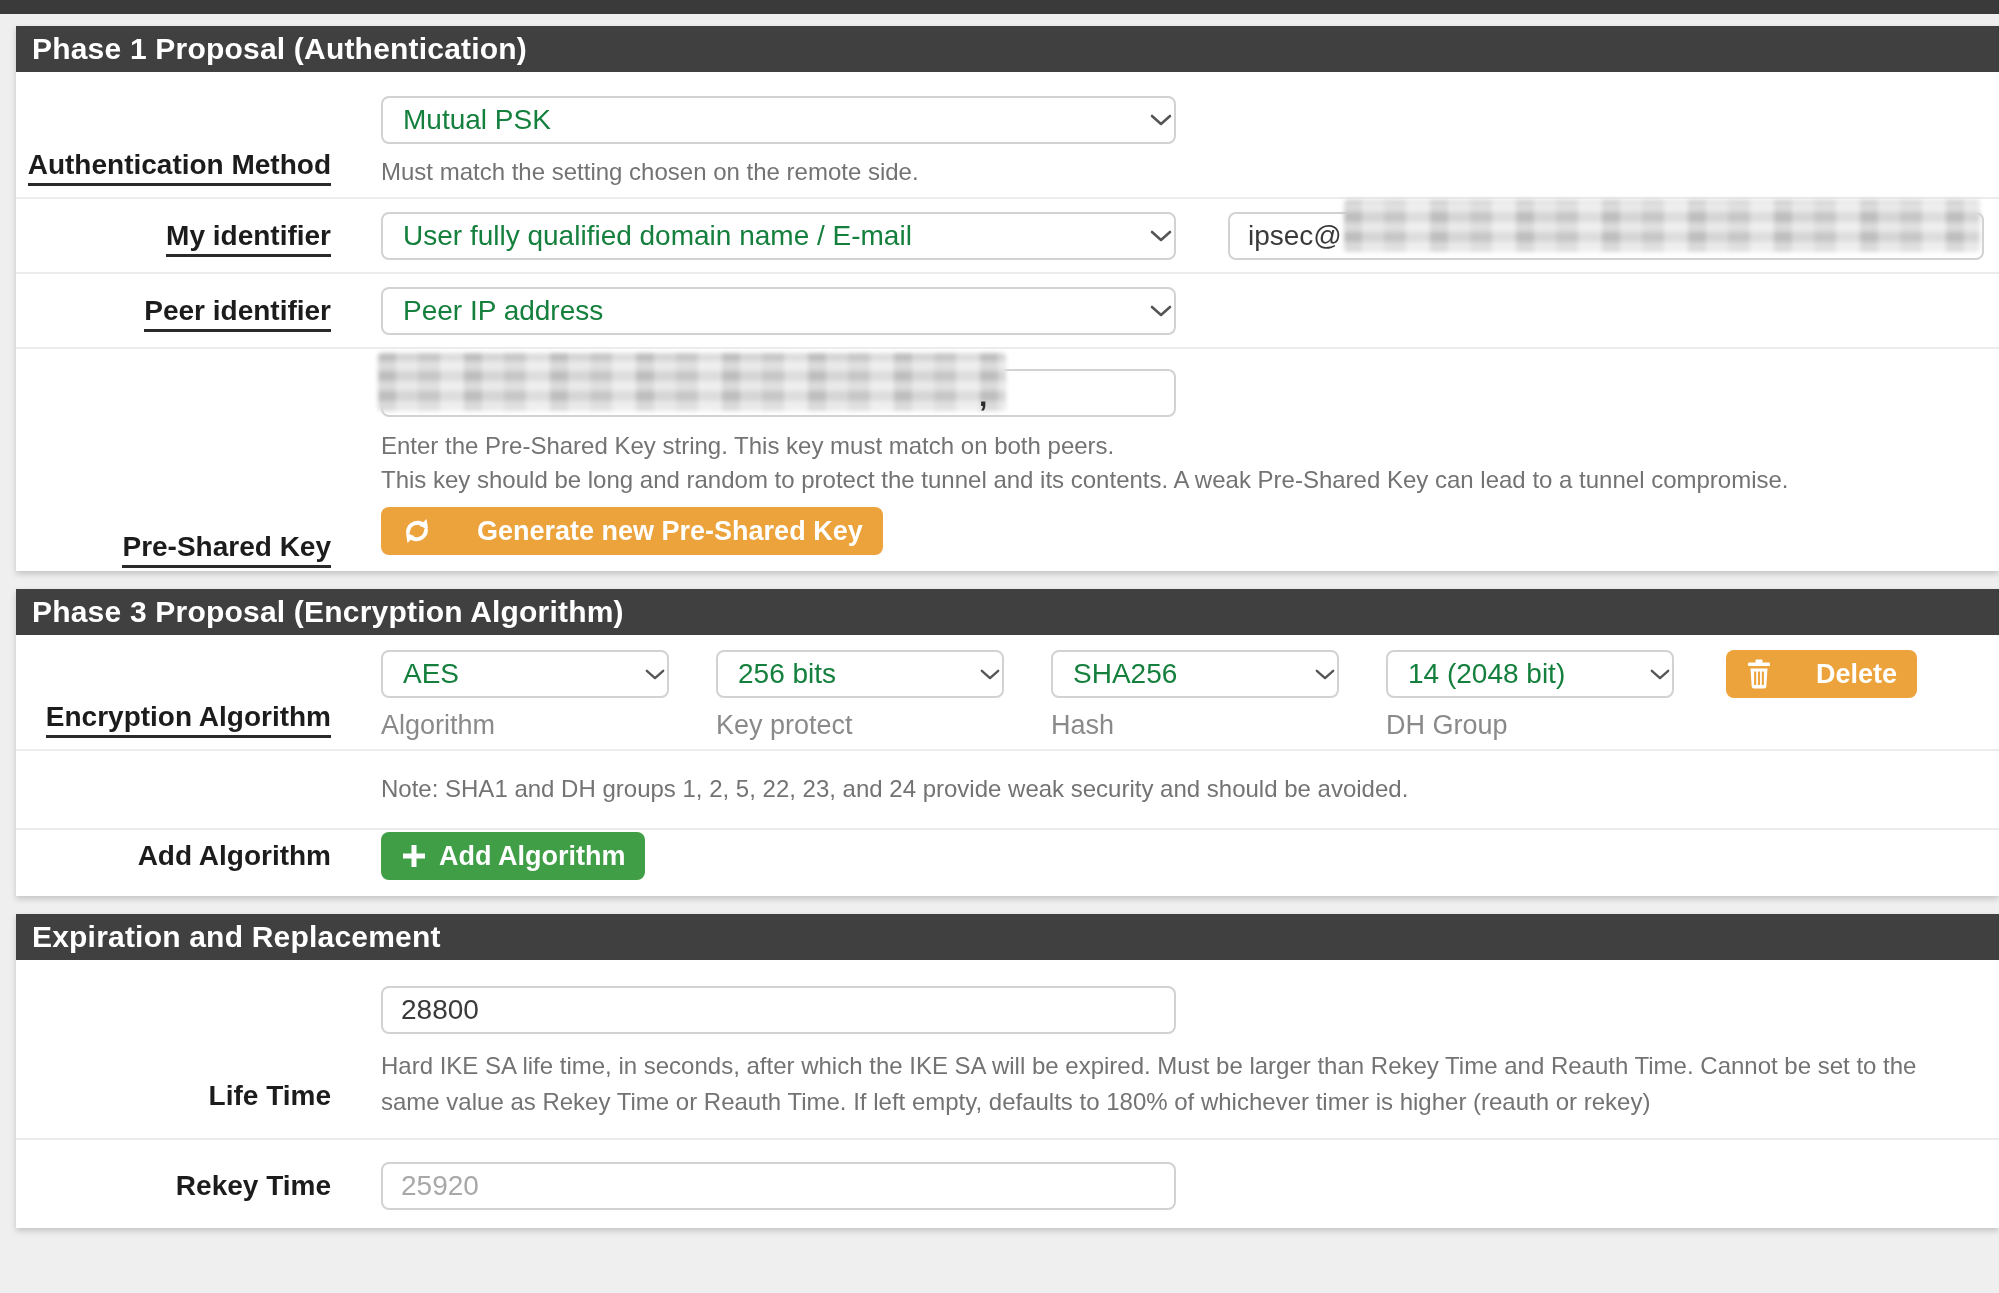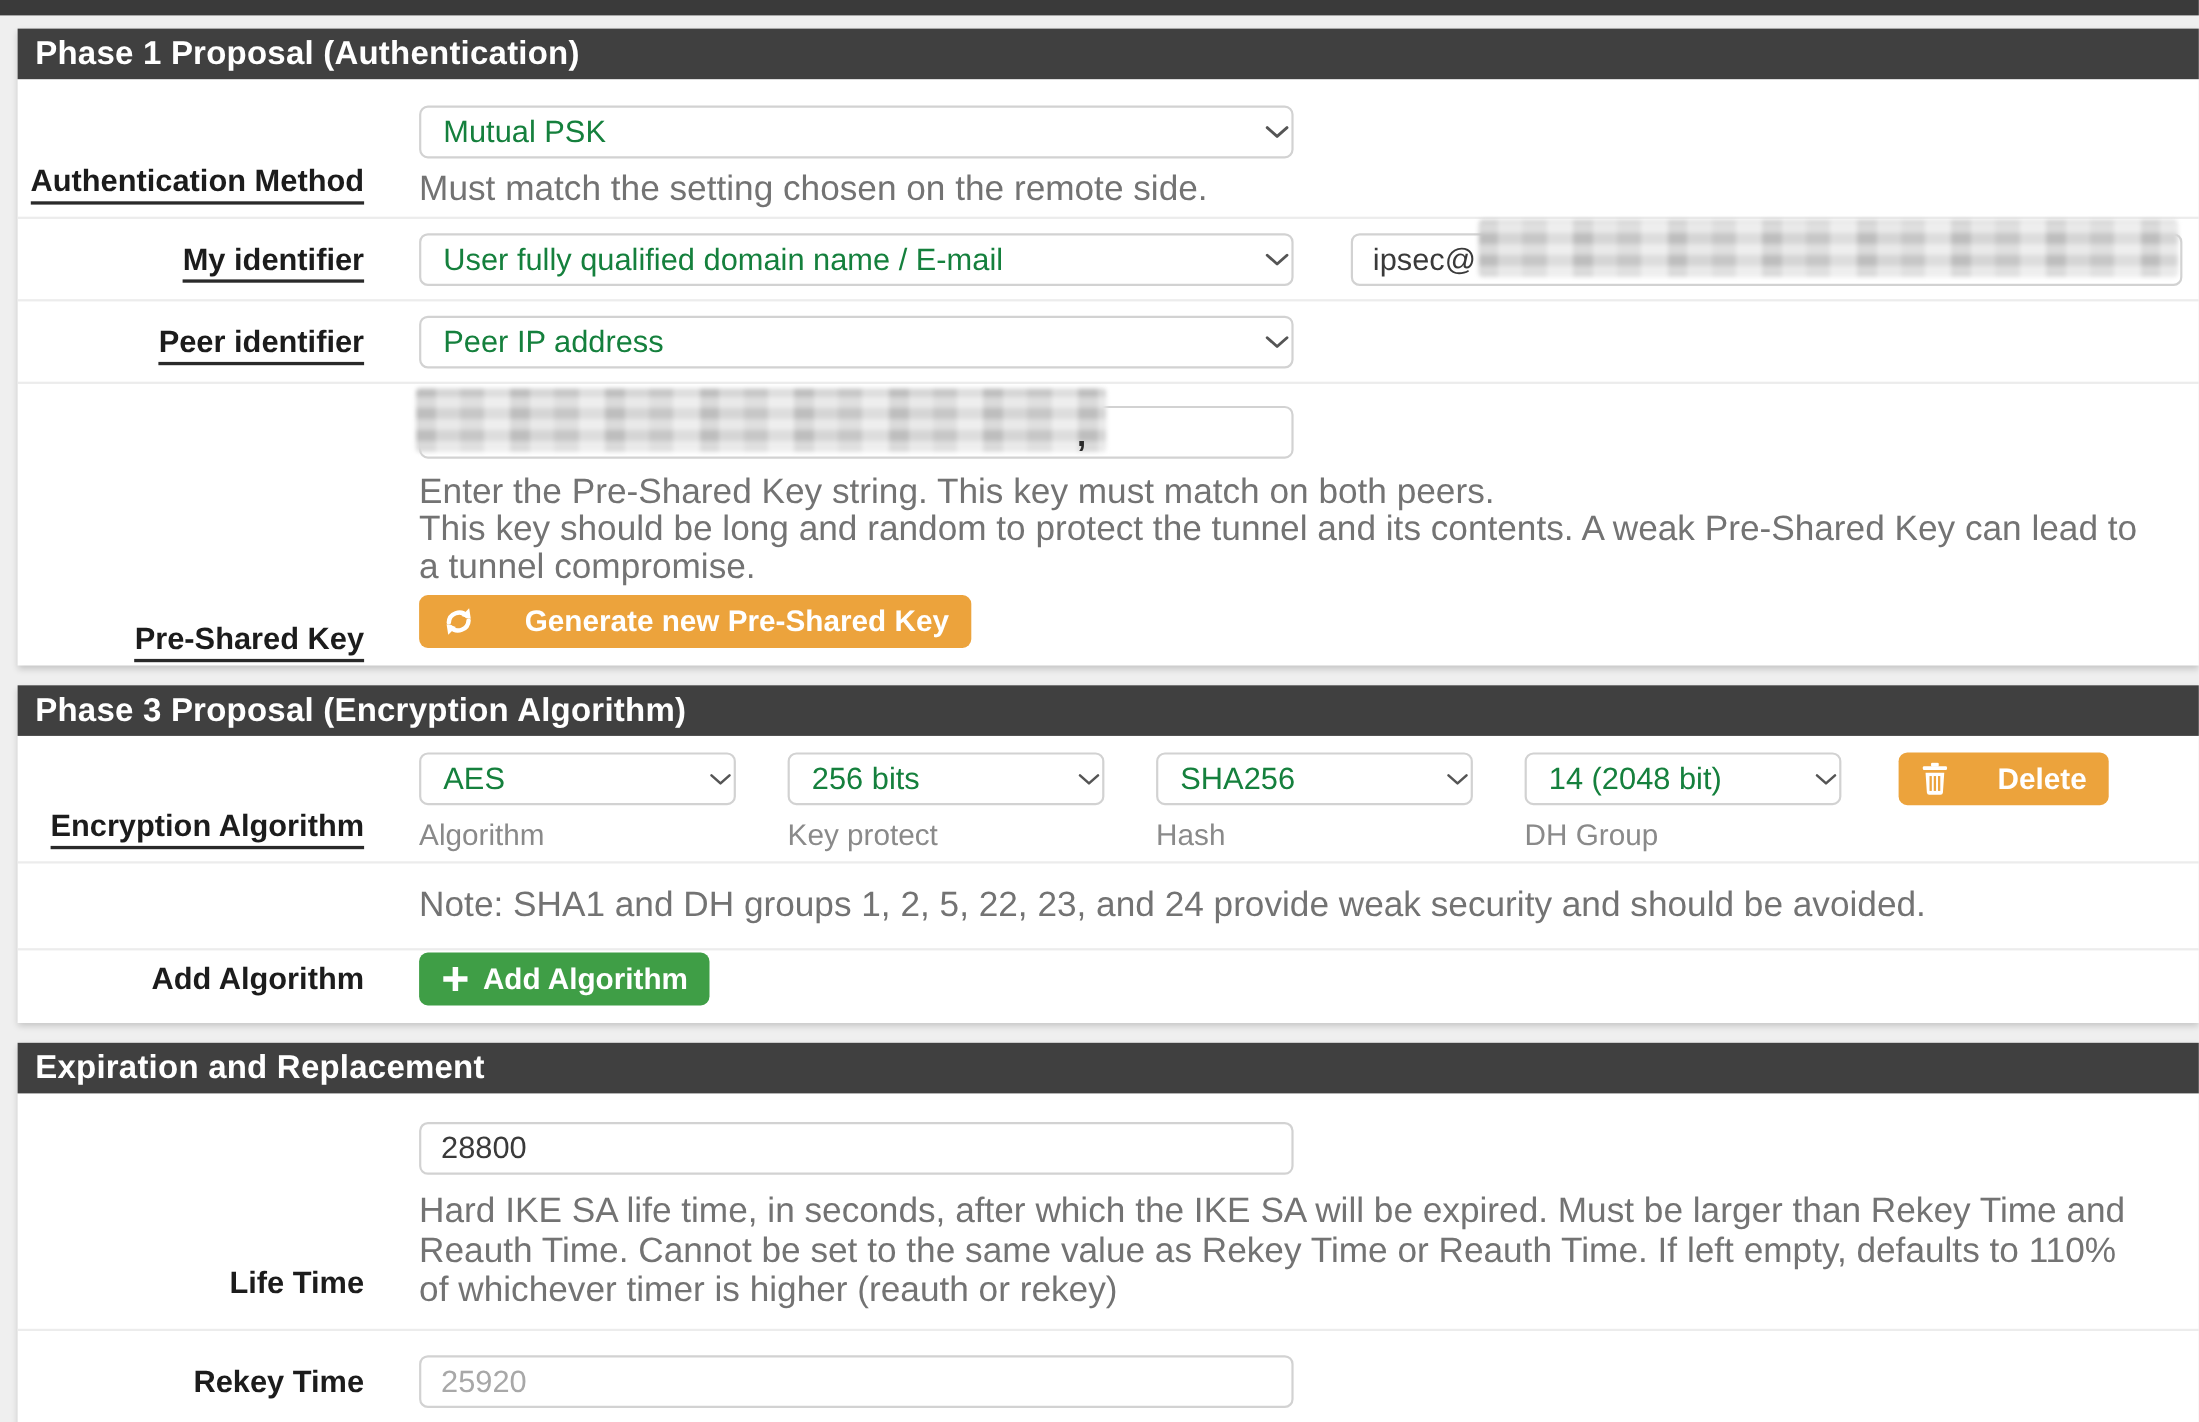--- a/index.html
+++ b/index.html
@@ -65,21 +65,21 @@
     border:2px solid #d2d2d2;
     border-radius:8px;
     font-size:28px; color:#3a3a3a;
     padding:0 18px;
     background:#fff;
     outline:none;
   }
   input.text::placeholder { color:#a8a8a8; opacity:1; }
 
   .help {
-    font-size:32px; color:#737373;
+    font-size:24px; color:#737373;
     line-height:35px;
     margin-top:10px;
     max-width:1570px;
   }
   .caption { font-size:27px; color:#8a8a8a; margin-top:12px; }
 
   .btn {
     display:inline-flex; align-items:center; gap:12px;
     height:48px; border:none; border-radius:8px;
     color:#fff; font-size:27px; font-weight:bold;
@@ -308,21 +308,21 @@
 
 <div class="panel">
   <div class="panel-header">Expiration and Replacement</div>
 
   <div class="form-row r-life">
     <div class="label-col">
       <span>Life Time</span>
     </div>
     <div class="content-col">
       <input class="text" type="text" value="28800" style="">
-      <div class="help" style="margin-top:14px; line-height:36px;">Hard IKE SA life time, in seconds, after which the IKE SA will be expired. Must be larger than Rekey Time and Reauth Time. Cannot be set to the same value as Rekey Time or Reauth Time. If left empty, defaults to 110% of whichever timer is higher (reauth or rekey)</div>
+      <div class="help" style="margin-top:14px; line-height:36px;">Hard IKE SA life time, in seconds, after which the IKE SA will be expired. Must be larger than Rekey Time and Reauth Time. Cannot be set to the same value as Rekey Time or Reauth Time. If left empty, defaults to 180% of whichever timer is higher (reauth or rekey)</div>
     </div>
   </div>
 
   <div class="form-row r-rekey">
     <div class="label-col">
       <span>Rekey Time</span>
     </div>
     <div class="content-col">
       <input class="text" type="text" placeholder="25920" style="">
       

